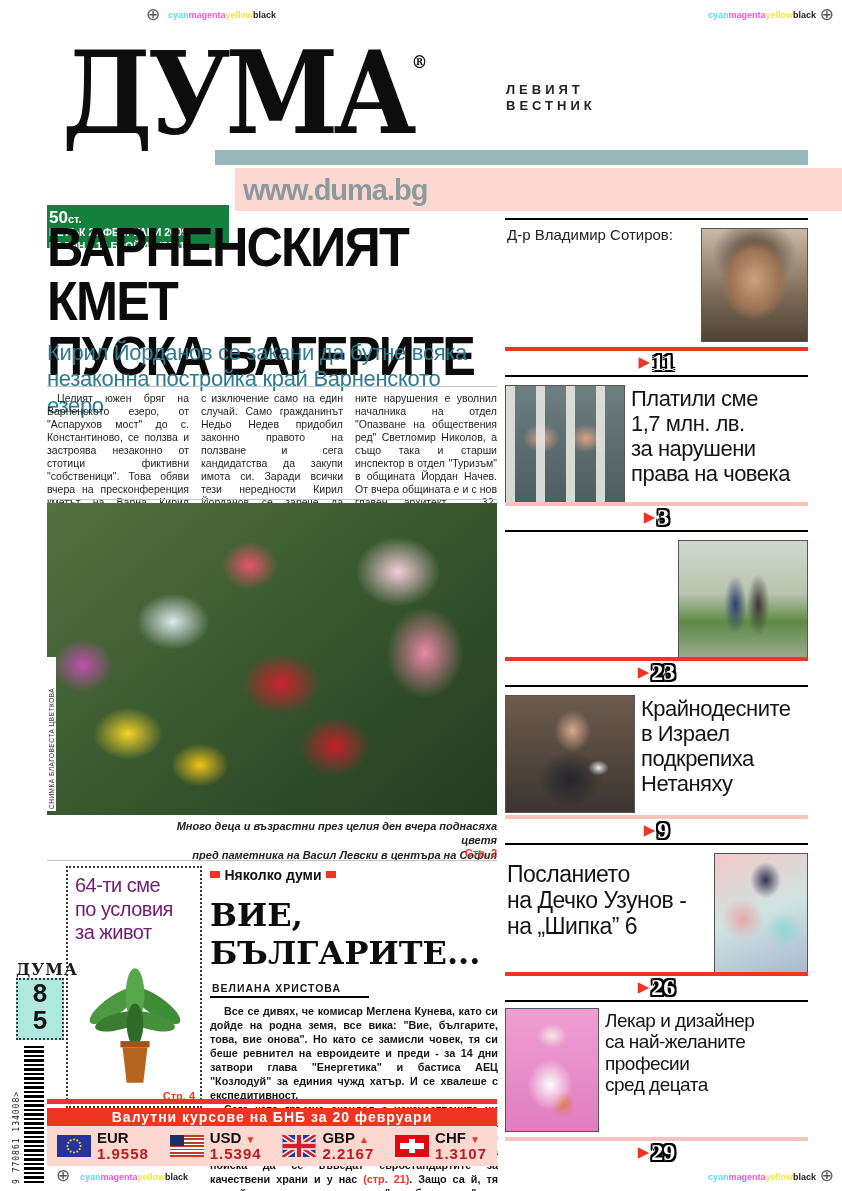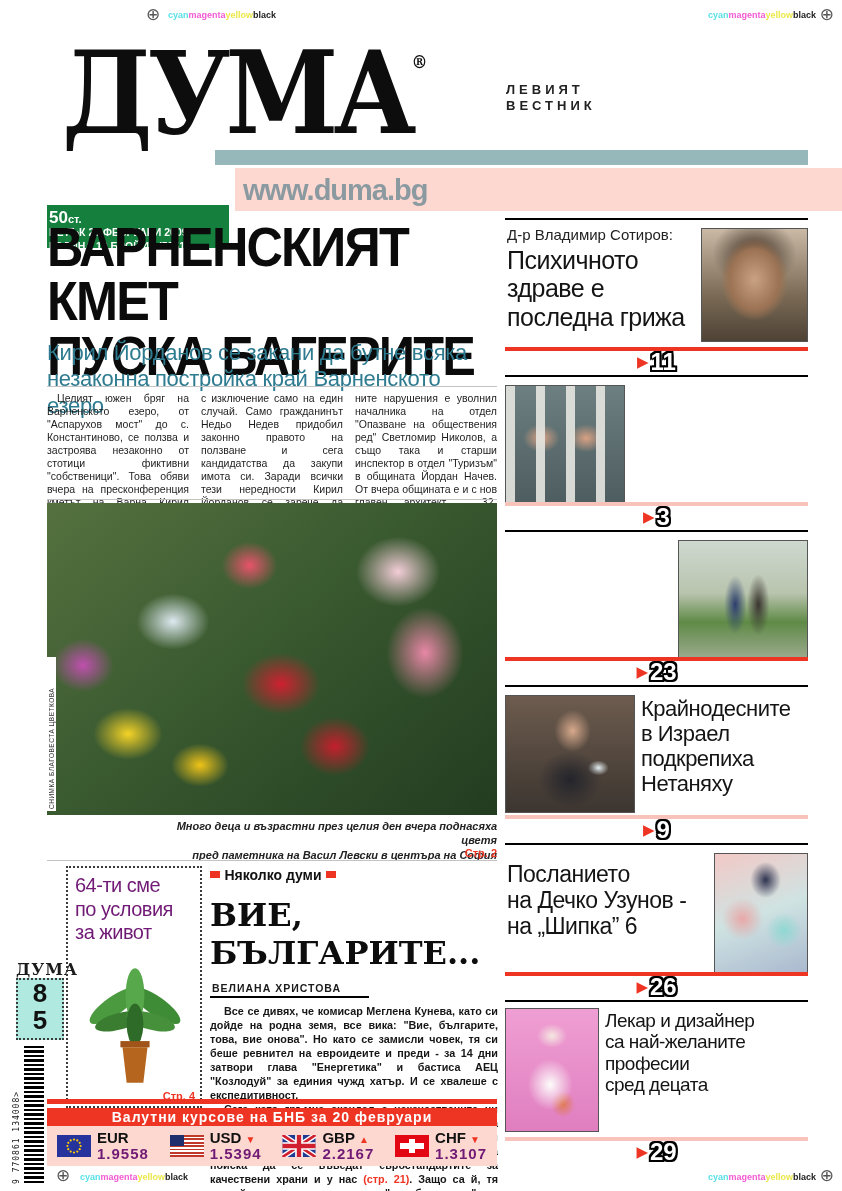--- a/index.html
+++ b/index.html
@@ -59,21 +59,21 @@
 
   
   .si{position:absolute;left:0;width:303px;border-top:2px solid #000;}
   .si .kicker{position:absolute;left:2px;top:6px;font-size:15px;color:#222;}
   .si .title{position:absolute;font-size:24px;line-height:1.13;letter-spacing:-0.5px;color:#141414;}
   .si .ph{position:absolute;border:1px solid #555;}
   .si .bar{position:absolute;left:0;right:0;bottom:26px;height:4px;}
   .bar-red{background:#ee3524;} .bar-pink{background:#f8c3bb;}
   .si .pg{position:absolute;left:0;right:0;bottom:1px;text-align:center;}
   .tri{color:#ee3524;font-size:15px;vertical-align:3px;margin-right:2px;}
-  .pnum{font-family:Liberation Sans, sans-serif;font-weight:bold;font-size:24px;color:#fff;
+  .pnum{font-family:Liberation Serif, serif;font-weight:bold;font-size:24px;color:#fff;
         text-shadow:-2px -2px 0 #000,2px -2px 0 #000,-2px 2px 0 #000,2px 2px 0 #000,
                     0 -2px 0 #000,0 2px 0 #000,-2px 0 0 #000,2px 0 0 #000;}
   .ph-sotirov{background:radial-gradient(45px 55px at 50% 45%,#c9a183 0%,#9b7354 55%,rgba(0,0,0,0) 75%),
       radial-gradient(60px 50px at 50% 22%,#3a2a20 0%,rgba(58,42,32,0) 70%),
       linear-gradient(180deg,#c9b9a5 0%,#7a6a55 60%,#4e4236 100%);}
   .ph-prison{background:repeating-linear-gradient(90deg,rgba(230,230,225,0.9) 0 9px,rgba(0,0,0,0) 9px 30px),
       radial-gradient(26px 20px at 30% 45%,#d9a183 0%,rgba(217,161,131,0) 70%),
       radial-gradient(26px 20px at 68% 45%,#d9a183 0%,rgba(217,161,131,0) 70%),
       linear-gradient(180deg,#6d7f80 0%,#4e5d60 100%);}
   .ph-couple{background:
@@ -117,21 +117,21 @@
   .redref{color:#ee3524;}
 
   
   .curhead{background:#ee3524;color:#fff;font-weight:bold;font-size:14px;text-align:center;
            letter-spacing:1px;line-height:18px;}
   .curbody{background:#fcd8d1;display:flex;align-items:center;justify-content:space-between;
            padding:0 10px;}
   .cur{display:flex;align-items:center;gap:6px;}
   .curtxt{line-height:1.1;}
   .curcode{font-size:15px;font-weight:bold;color:#111;}
-  .curval{font-size:15px;font-weight:bold;color:#701a75;letter-spacing:1px;}
+  .curval{font-size:15px;font-weight:bold;color:#b91c1c;letter-spacing:1px;}
   .arrow{font-size:10px;color:#ee3524;margin-left:4px;}
   .flag{width:34px;height:22px;position:relative;flex:none;}
   .flag-us{background:repeating-linear-gradient(180deg,#c0392b 0 1.7px,#fff 1.7px 3.4px);}
   .flag-us::after{content:"";position:absolute;left:0;top:0;width:14px;height:11px;background:#1f2f6e;}
   .flag-ch{background:#e30613;}
   .flag-ch::before{content:"";position:absolute;left:50%;top:4px;bottom:4px;width:6px;
                    transform:translateX(-50%);background:#fff;}
   .flag-ch::after{content:"";position:absolute;top:50%;left:5px;right:5px;height:6px;
                   transform:translateY(-50%);background:#fff;}
   .redline{background:#ee3524;}
@@ -185,30 +185,31 @@
   </div>
   <div class="abs caption pre" style="left:147px;top:819px;width:350px;">Много деца и възрастни през целия ден вчера поднасяха цветя
 пред паметника на Васил Левски в центъра на София</div>
   <div class="abs pageref" style="left:47px;top:847px;width:450px;text-align:right;">Стр. 2</div>
   <div class="abs rule" style="left:47px;top:860px;width:450px;"></div>
 
   <div class="abs" style="left:505px;top:218px;width:303px;height:947px;">
 
     <div class="si" style="top:0;height:157px;">
       <div class="kicker">Д-р Владимир Сотиров:</div>
-      <div class="title pre" style="left:2px;top:26px;font-size:25px;">Психичното
-здраве е
-последна грижа</div>
       <div class="ph ph-sotirov" style="right:0;top:8px;width:105px;height:112px;"></div>
       <div class="bar bar-red"></div>
       <div class="pg"><span class="tri">▶</span><span class="pnum">11</span></div>
     </div>
 
     <div class="si" style="top:157px;height:155px;">
       <div class="ph ph-prison" style="left:0;top:8px;width:118px;height:116px;"></div>
+      <div class="title pre" style="left:126px;top:10px;font-size:22px;">Платили сме
+1,7 млн. лв.
+за нарушени
+права на човека</div>
       <div class="bar bar-pink"></div>
       <div class="pg"><span class="tri">▶</span><span class="pnum">3</span></div>
     </div>
 
     <div class="si" style="top:312px;height:155px;">
       <div class="ph ph-couple" style="right:0;top:8px;width:128px;height:116px;"></div>
       <div class="bar bar-red"></div>
       <div class="pg"><span class="tri">▶</span><span class="pnum">23</span></div>
     </div>
 

